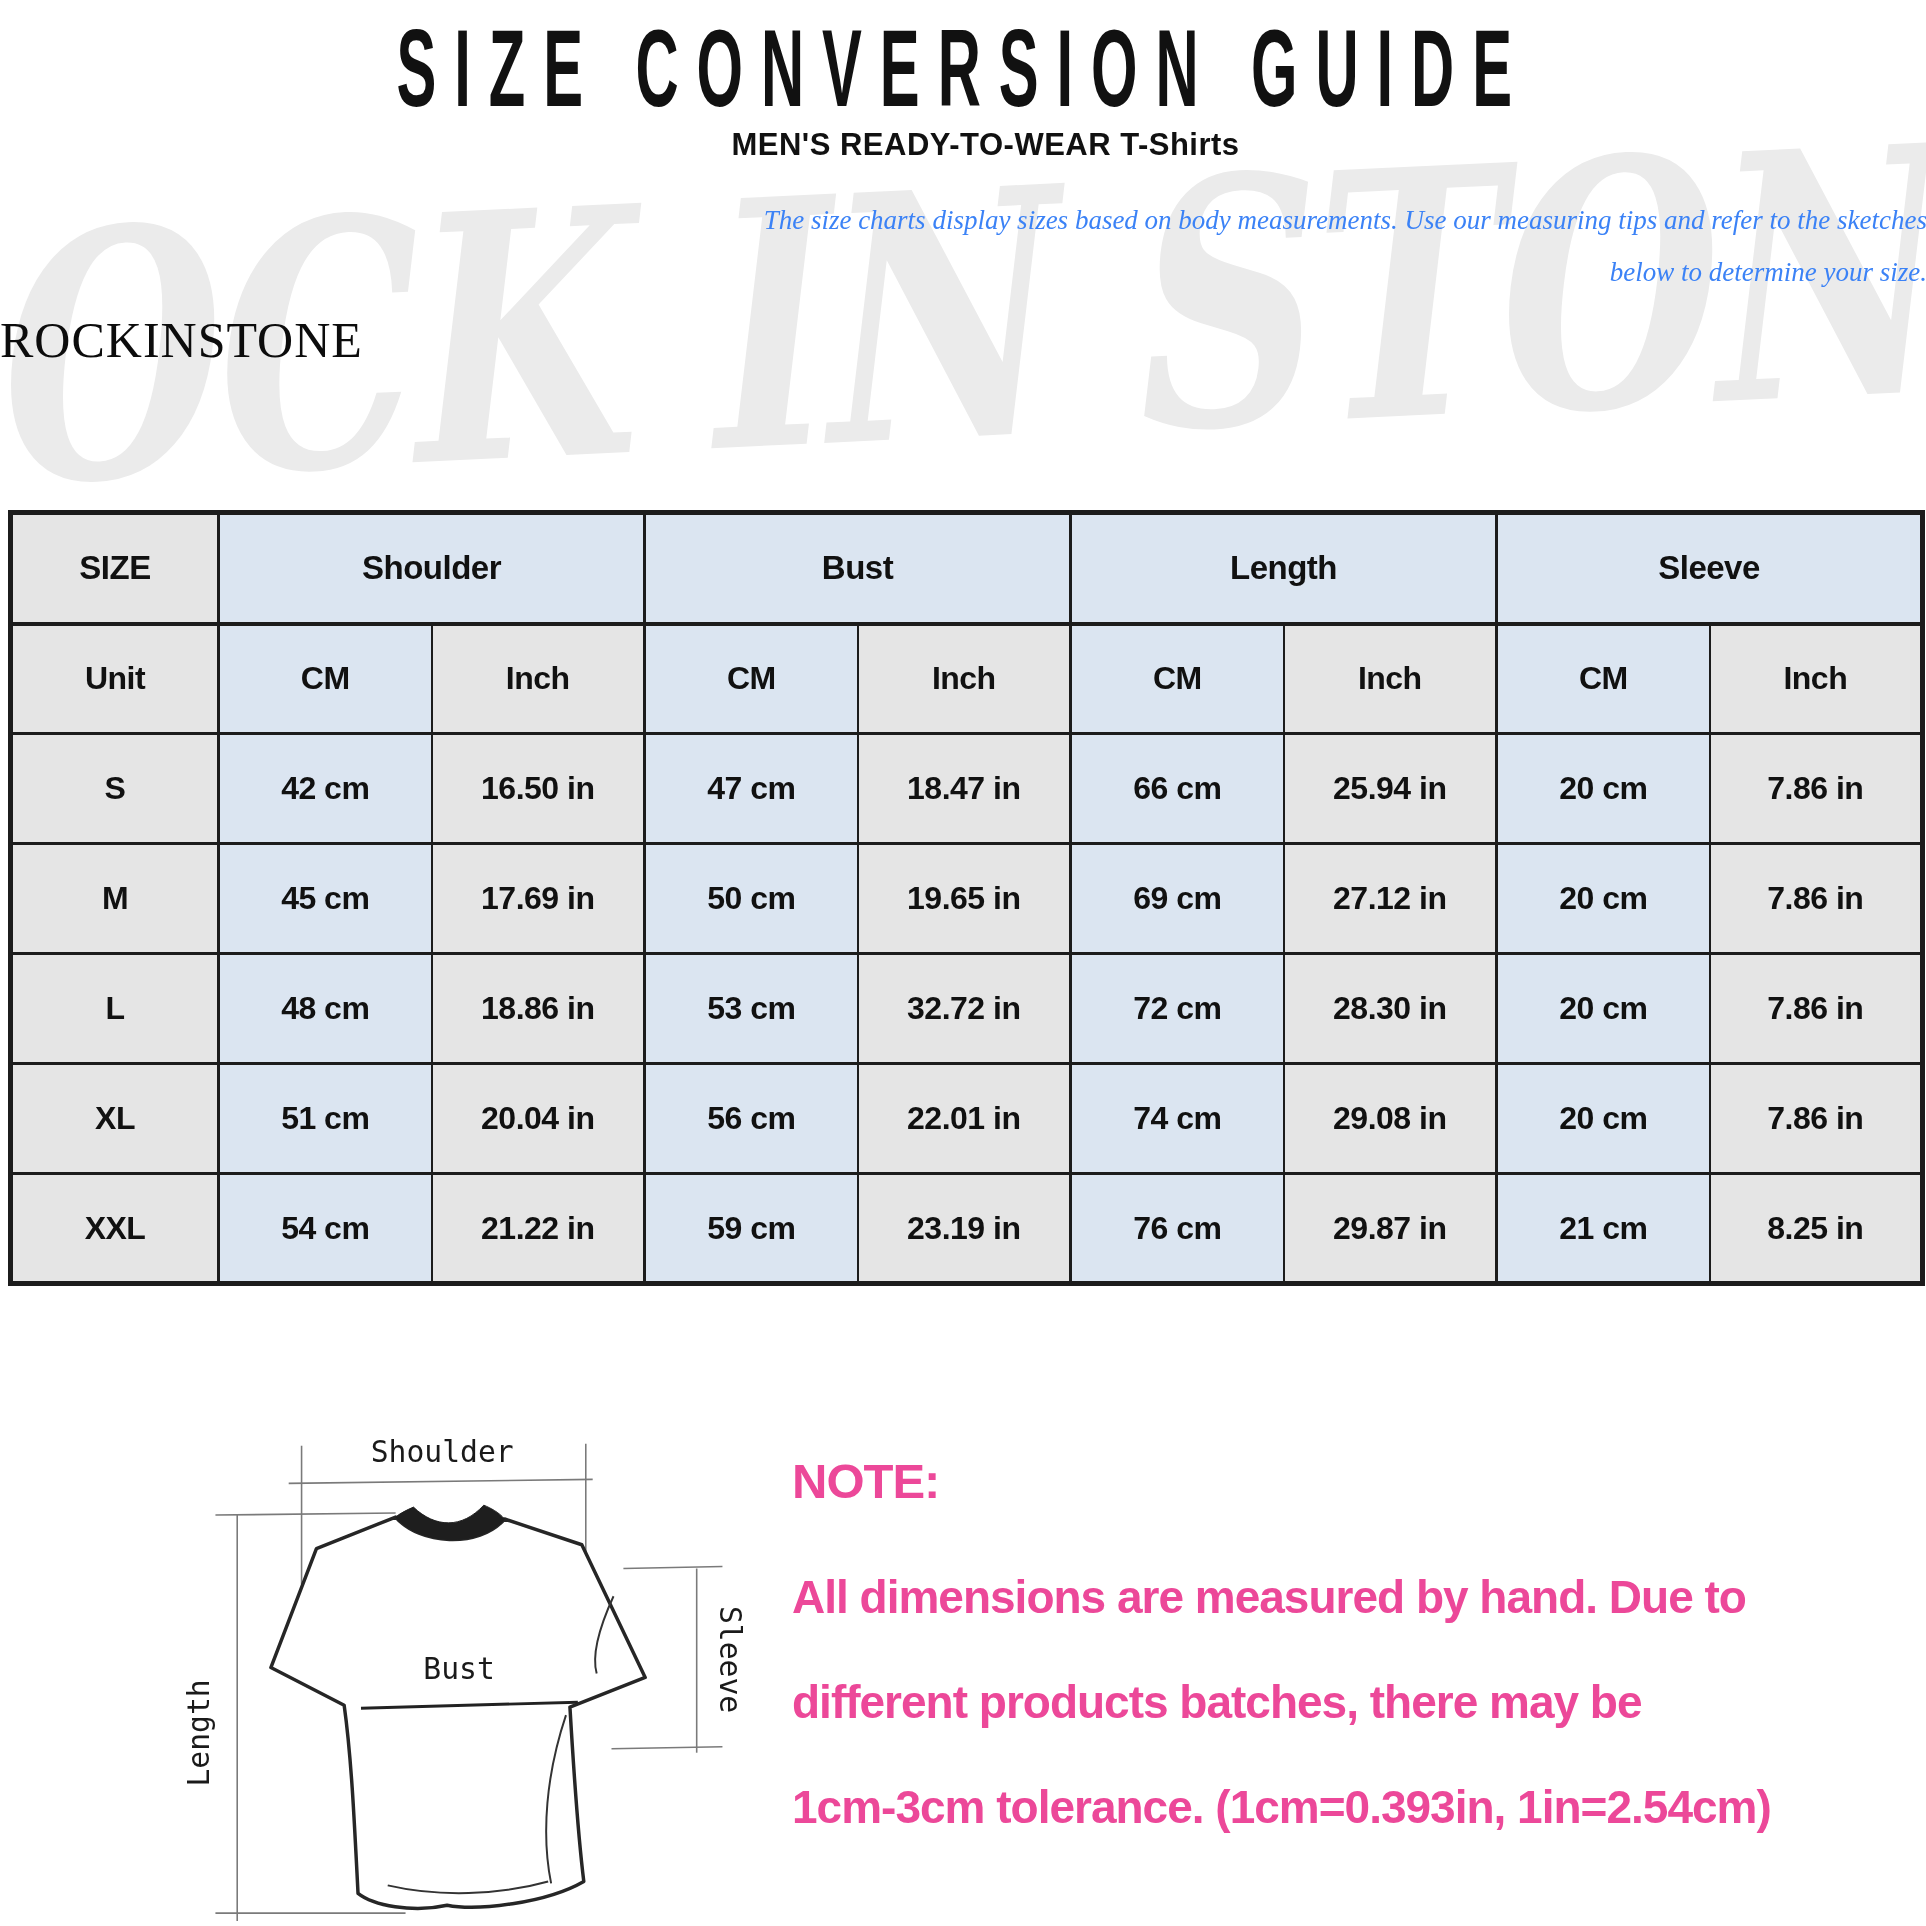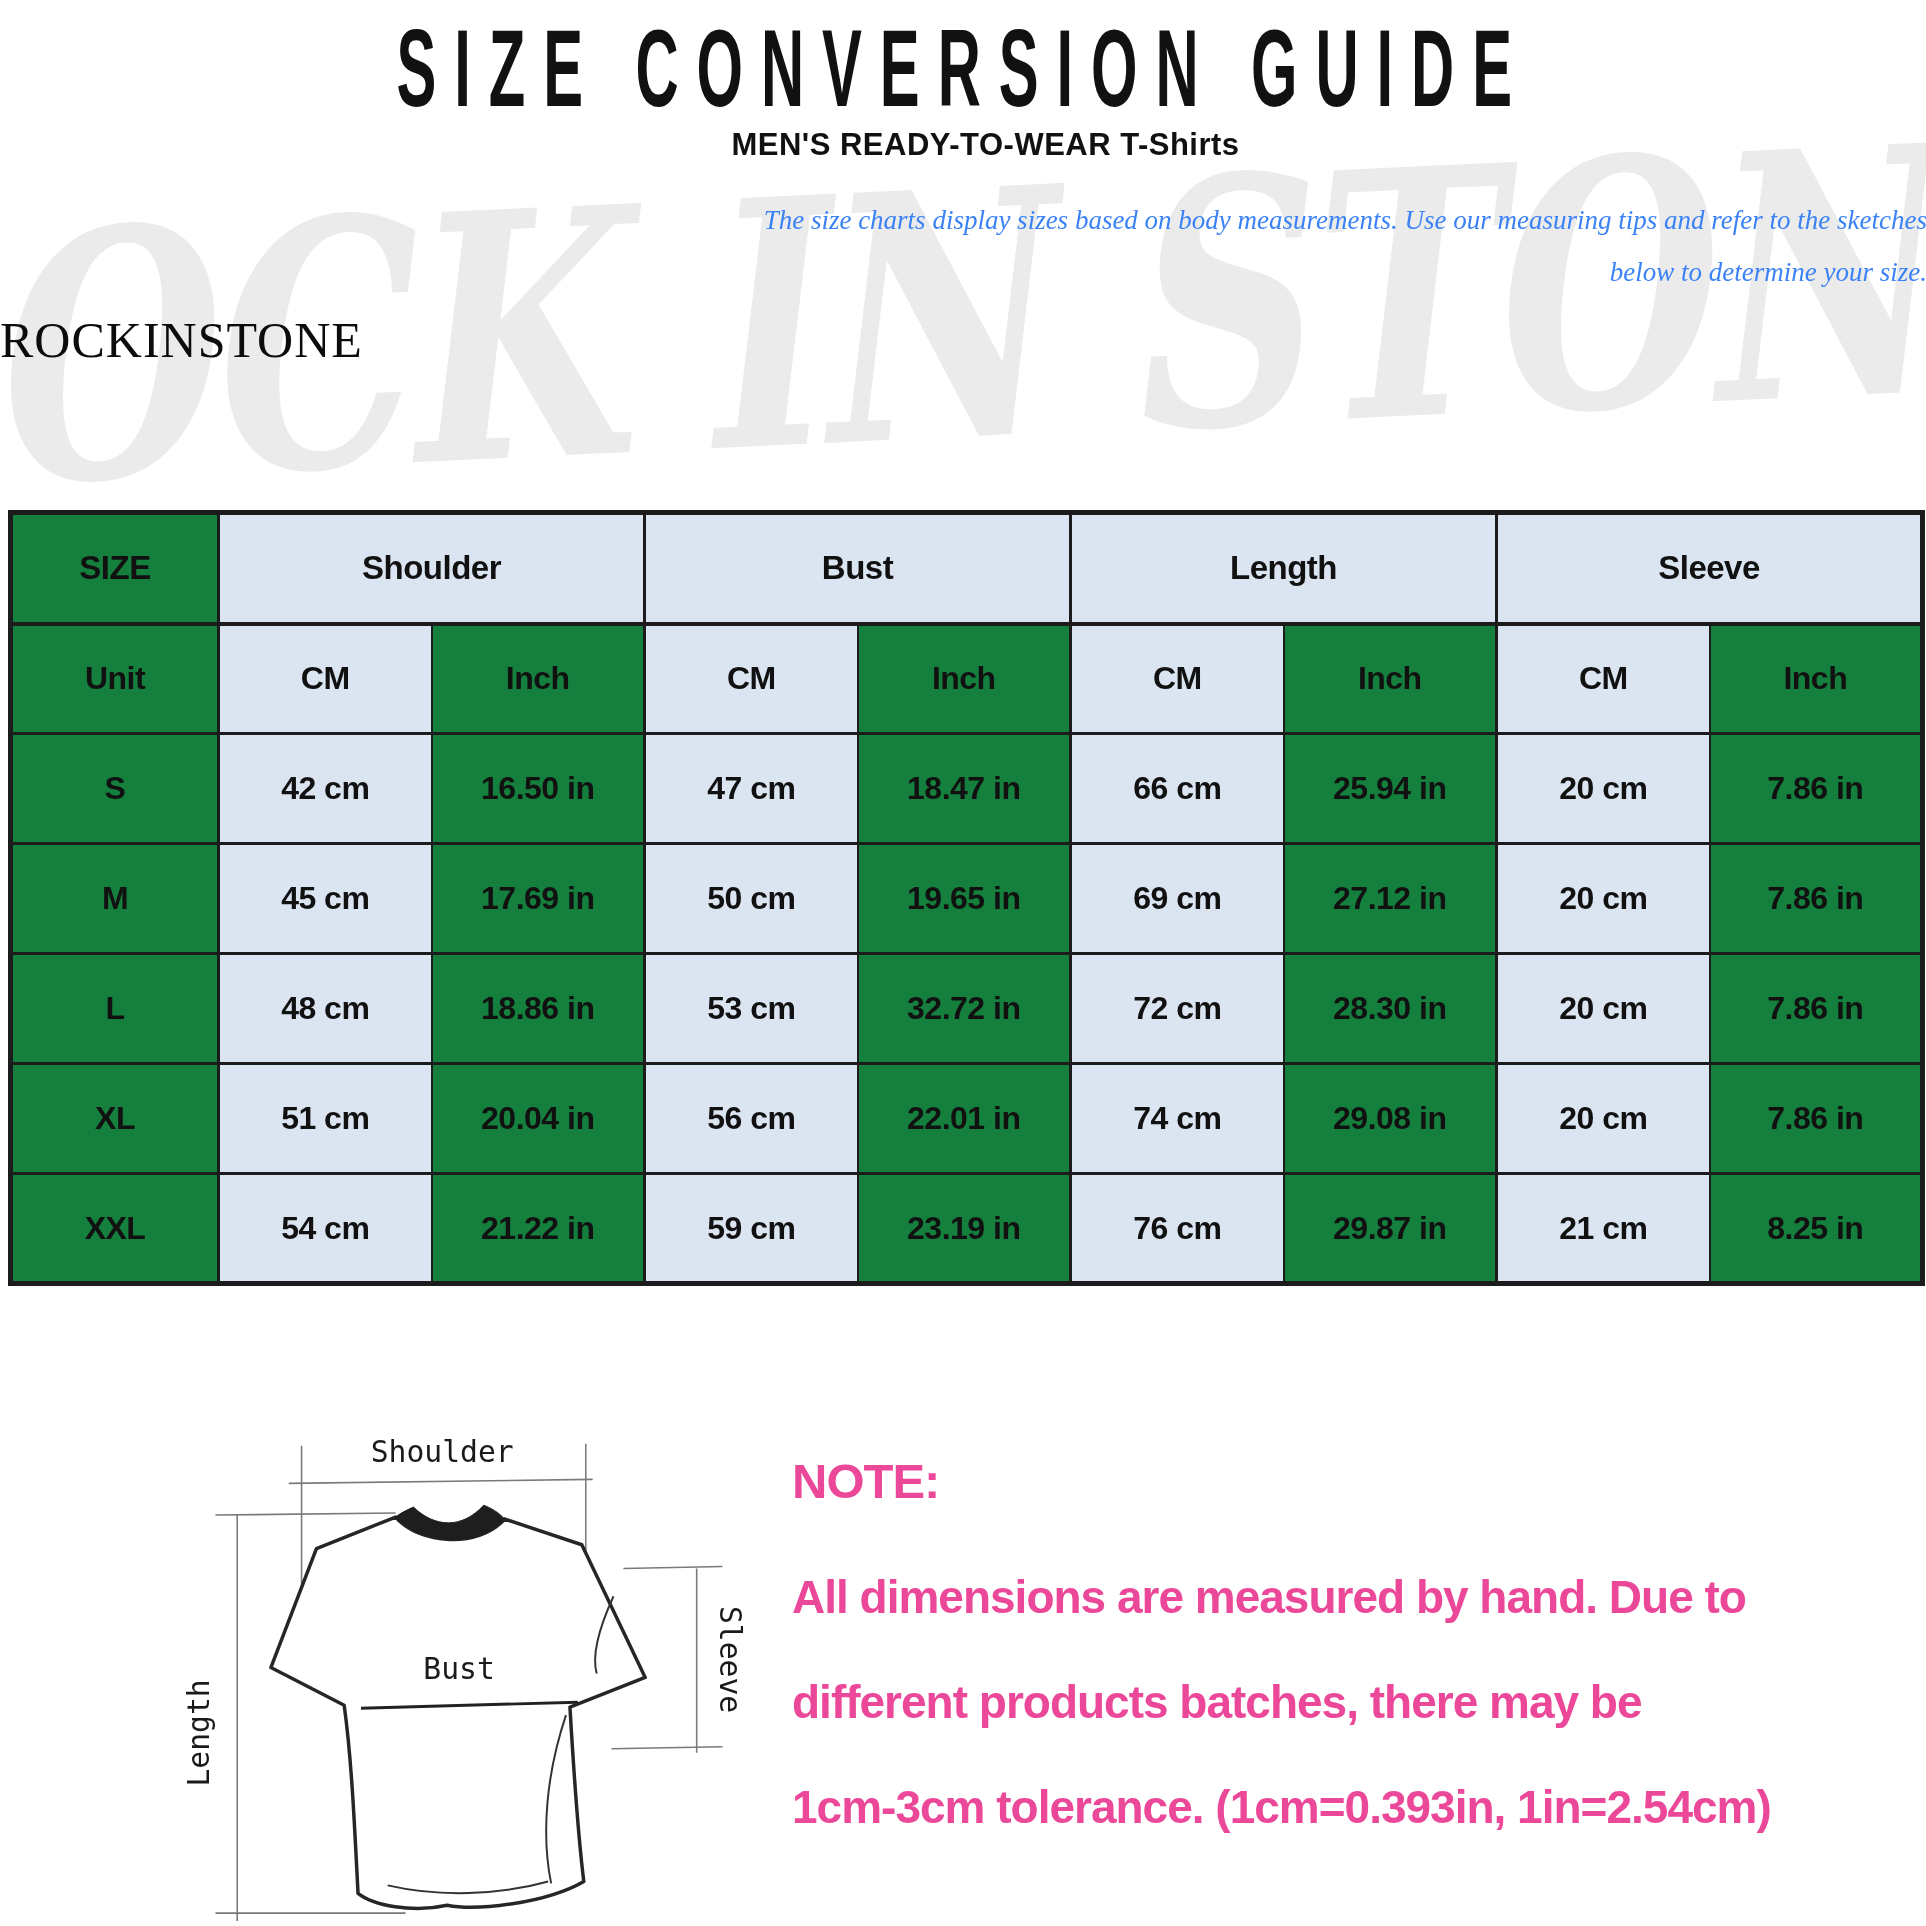--- a/index.html
+++ b/index.html
@@ -31,21 +31,21 @@
     line-height:52px; color:#3b82f6;
   }
   .brand {
     position:absolute; top:311px; left:0; width:100%; text-align:left; z-index:1;
     font-family:"Liberation Serif", serif; font-size:50px; letter-spacing:1px; color:#0c0c0c;
   }
   
   table.size-table {
     position:absolute; top:510px; left:8px; z-index:1;
     width:1911px; table-layout:fixed; border-collapse:collapse;
-    background:#15803d;
+    background:#e5e5e5;
     border:5px solid #1c1c1c;
   }
   .size-table th, .size-table td {
     border-style:solid; border-color:#1c1c1c;
     border-width:3px 2px;
     text-align:center; vertical-align:middle;
     font-weight:bold; font-size:32px; letter-spacing:-0.5px; color:#111;
     padding:0; overflow:hidden;
   }
   .size-table .hdr-row th { font-size:33px; border-bottom-width:4px; }

